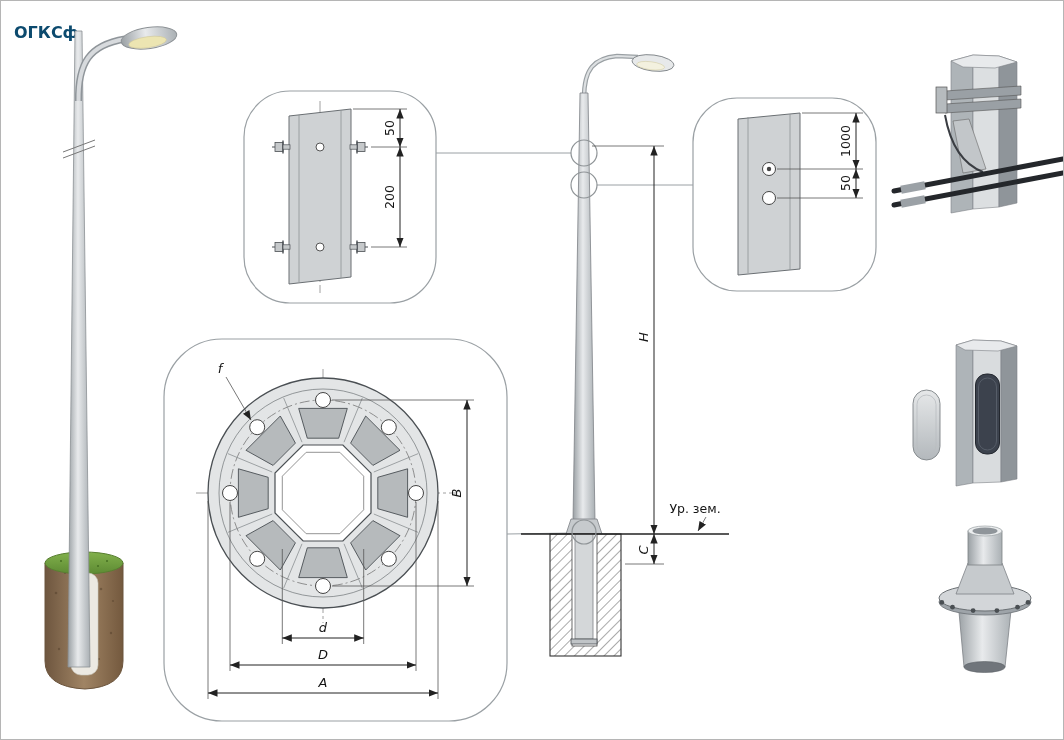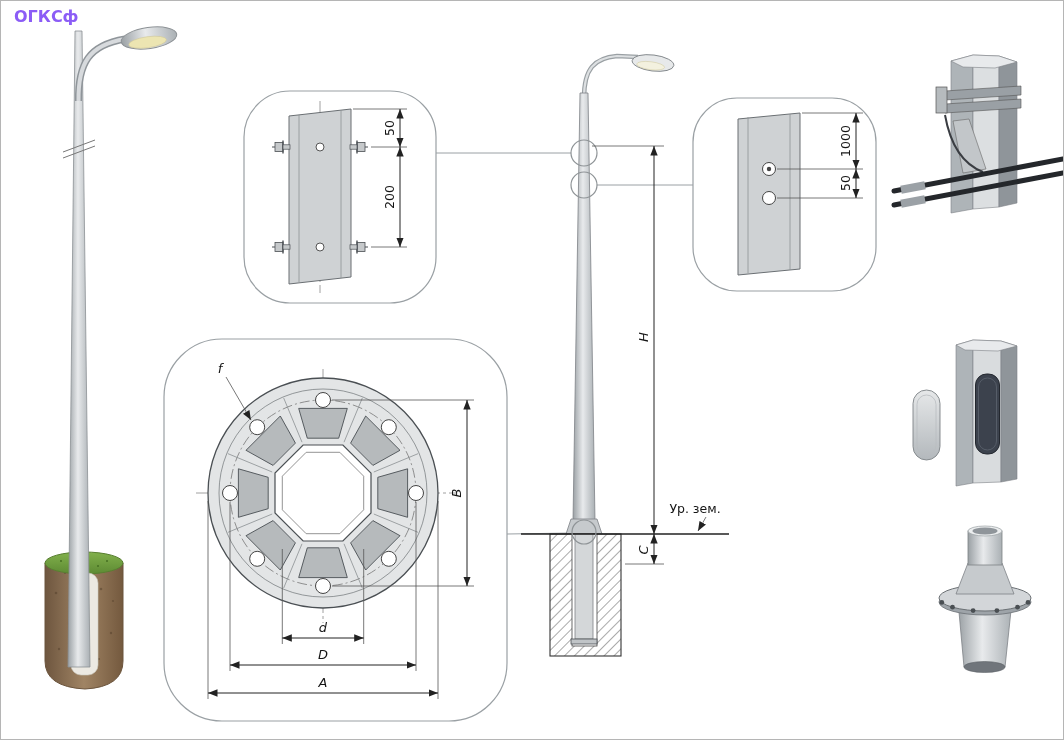--- a/index.html
+++ b/index.html
@@ -1,17 +1,17 @@
 <!DOCTYPE html>
 <html><head>
 <meta charset="utf-8">
 <style>
   html,body{margin:0;padding:0;background:#fff;}
   .canvas{position:relative;width:1064px;height:740px;background:#ffffff;border:1px solid #b5b5b5;box-sizing:border-box;overflow:hidden;font-family:"DejaVu Sans",sans-serif;}
-  .title{position:absolute;left:13px;top:6px;font-size:16px;font-weight:600;color:#8b5cf6;}
+  .title{position:absolute;left:13px;top:22px;font-size:16px;font-weight:600;color:#0c4a6e;}
   svg{position:absolute;left:0;top:0;}
   svg text{font-family:"DejaVu Sans",sans-serif;fill:#151515;}
   .dim{font-size:12.5px;}
   .dimi{font-size:13px;font-style:italic;}
   .dl{stroke:#222;stroke-width:1;}
   .xl{stroke:#555;stroke-width:0.8;}
   .cn{stroke:#9aa0a4;stroke-width:1;}
   .cl{stroke:#888;stroke-width:0.8;stroke-dasharray:14 3 3 3;}
   .callout{fill:#ffffff;stroke:#9aa0a4;stroke-width:1.2;}
   .band{fill:#cfd2d4;stroke:#6a6f73;stroke-width:1;}

